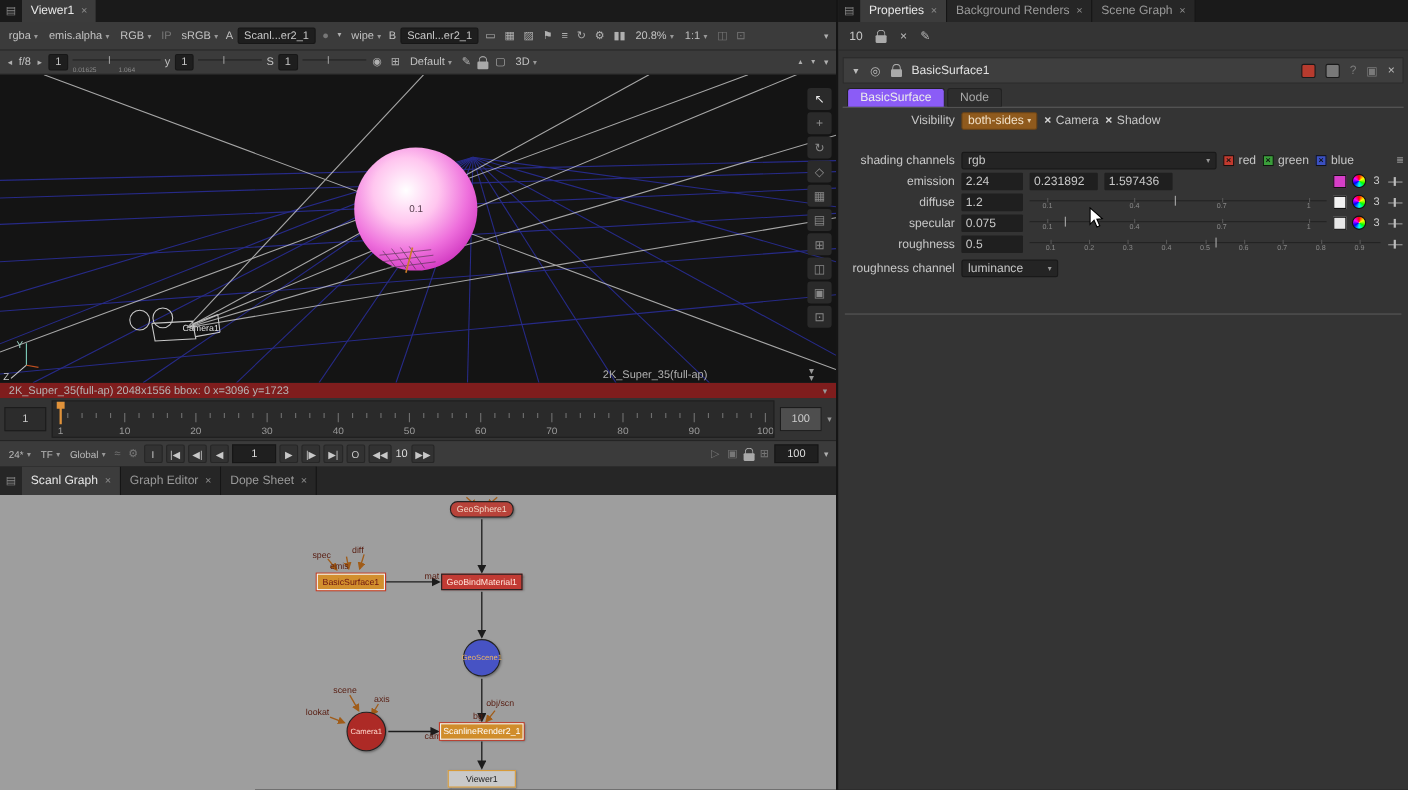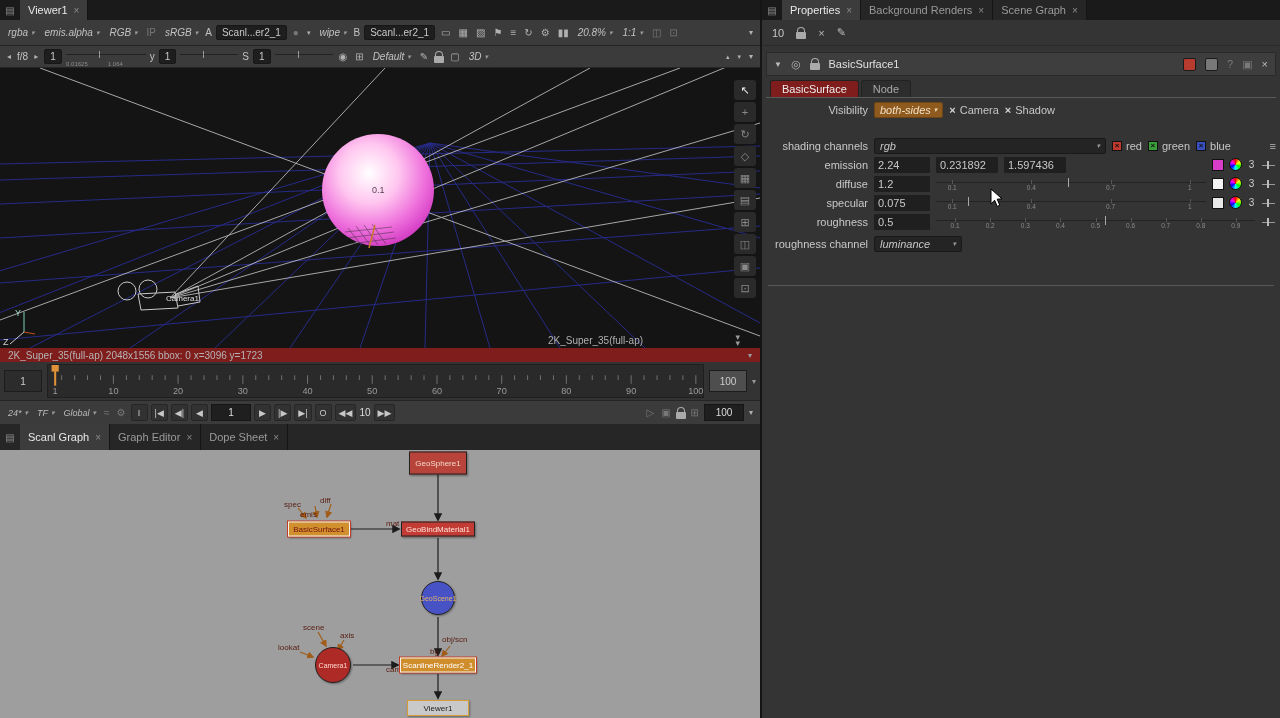--- a/index.html
+++ b/index.html
@@ -14,21 +14,21 @@
   .tabbar.ngbar {height:26px;background:#262626;}
   .panel-icon {width:20px;display:flex;align-items:center;justify-content:center;color:#8a8a8a;font-size:10px;flex:none;}
   .tab {display:flex;align-items:center;gap:6px;padding:0 8px;color:#9a9a9a;background:#262626;border-right:1px solid #151515;white-space:nowrap;}
   .tab.active {background:#3c3c3c;color:#e8e8e8;}
   .tab .x {color:#8a8a8a;font-size:10px;}
 
   
   .vtb {display:flex;align-items:center;background:#3b3b3b;border-bottom:1px solid #242424;
         font-size:10px;color:#c2c2c2;gap:4px;padding:0 5px;}
   .vtb1 {height:26px;} .vtb2 {height:22px;}
-  .dd {display:flex;align-items:center;gap:3px;padding:1px 3px;white-space:nowrap;font-style:italic;}
+  .dd {display:flex;align-items:center;gap:3px;padding:1px 3px;white-space:nowrap;}
   .dd .car {font-size:7px;color:#999;}
   .tbtn {padding:0 2px;color:#b0b0b0;font-size:10px;line-height:1;}
   .tbtn.dim {color:#777;}
   .field {background:#1e1e1e;color:#c8c8c8;padding:1px 5px;border-radius:2px;border:1px solid #171717;white-space:nowrap;}
   .mini-slider {position:relative;height:18px;}
   .mini-slider .trk {position:absolute;left:0;right:0;top:6px;height:1px;background:#222;}
   .mini-slider .ntc {position:absolute;top:3px;width:1px;height:7px;background:#999;}
   .mini-slider .lb {position:absolute;bottom:-1px;font-size:6px;color:#8a8a8a;transform:translateX(-50%);}
   .spacer {flex:1;}
 
@@ -73,21 +73,21 @@
   .icon-lock:before {content:"";position:absolute;left:1px;top:-5px;width:6px;height:5px;
         border:1.5px solid #aaa;border-bottom:none;border-radius:4px 4px 0 0;}
   .node-header {position:absolute;top:52px;left:4px;right:4px;height:24px;background:#3e3e3e;
         border:1px solid #2a2a2a;display:flex;align-items:center;gap:9px;padding:0 7px;font-size:11px;}
   .node-header .nname {color:#e0e0e0;}
   .csw {width:13px;height:13px;border:1px solid #1a1a1a;border-radius:2px;}
   .csw.red {background:#b73b2e;} .csw.gray {background:#787878;}
   .node-tabs {position:absolute;top:78px;left:4px;right:4px;height:20px;display:flex;align-items:flex-end;gap:2px;
         border-bottom:1px solid #5a5a5a;font-size:11px;padding-left:4px;}
   .ntab {padding:2px 11px;background:#2d2d2d;color:#a8a8a8;border:1px solid #222;border-bottom:none;border-radius:3px 3px 0 0;}
-  .ntab.active {background:#7f1d1d;color:#ececec;}
+  .ntab.active {background:#8b5cf6;color:#ececec;}
   .props-body {position:absolute;top:100px;left:4px;right:4px;}
   .prow {display:flex;align-items:center;height:19px;font-size:11px;gap:6px;}
   .plabel {width:102px;text-align:right;color:#c8c8c8;flex:none;white-space:nowrap;}
   .pfield {background:#1f1f1f;color:#c8c8c8;font-size:11px;padding:1px 4px;height:16px;display:flex;
         align-items:center;border-radius:1px;flex:none;white-space:nowrap;}
   .w56 {width:56px;} .w62 {width:62px;}
   .picons {margin-left:auto;display:flex;align-items:center;gap:5px;flex:none;}
   .swatch {width:12px;height:12px;border:1px solid #111;flex:none;}
   .wheel {width:13px;height:13px;border-radius:50%;border:1px solid #111;flex:none;
         background:conic-gradient(#f00,#ff0,#0f0,#0ff,#00f,#f0f,#f00);}
@@ -464,21 +464,21 @@
           <text x="300" y="67" font-size="8" fill="#571c10" font-family="Liberation Sans, sans-serif">emis</text>
           <text x="386" y="76" font-size="8" fill="#571c10" font-family="Liberation Sans, sans-serif">mat</text>
           <text x="303" y="180" font-size="8" fill="#571c10" font-family="Liberation Sans, sans-serif">scene</text>
           <text x="340" y="188" font-size="8" fill="#571c10" font-family="Liberation Sans, sans-serif">axis</text>
           <text x="278" y="200" font-size="8" fill="#571c10" font-family="Liberation Sans, sans-serif">lookat</text>
           <text x="442" y="192" font-size="8" fill="#571c10" font-family="Liberation Sans, sans-serif">obj/scn</text>
           <text x="430" y="204" font-size="8" fill="#571c10" font-family="Liberation Sans, sans-serif">bg</text>
           <text x="386" y="222" font-size="8" fill="#571c10" font-family="Liberation Sans, sans-serif">cam</text>
         </svg>
       <div id="ng-nodes">
-          <div class="ng-node " style="width: 58px; height: 23px; left: 438px; top: 13px; background: rgb(184, 67, 58); color: rgb(242, 217, 200);">GeoSphere1</div>
+          <div class="ng-node " style="width: 58px; height: 15px; left: 438px; top: 13px; background: rgb(184, 67, 58); color: rgb(242, 217, 200); border-radius: 7px;">GeoSphere1</div>
           <div class="ng-node  ng-selected" style="width: 62px; height: 15px; left: 319px; top: 79px; background: rgb(210, 143, 46); color: rgb(107, 20, 16);">BasicSurface1</div>
           <div class="ng-node " style="width: 74px; height: 15px; left: 438px; top: 79px; background: rgb(194, 59, 52); color: rgb(255, 228, 218);">GeoBindMaterial1</div>
           <div class="ng-node ng-circle" style="height: 34px; width: 34px; left: 438px; top: 148px; background: rgb(71, 83, 196); color: rgb(232, 180, 105);">GeoScene1</div>
           <div class="ng-node ng-circle" style="height: 36px; width: 36px; left: 333px; top: 215px; background: rgb(173, 42, 38); color: rgb(255, 217, 207);">Camera1</div>
           <div class="ng-node  ng-selected" style="width: 76px; height: 15px; left: 438px; top: 215px; background: rgb(208, 141, 43); color: rgb(255, 255, 255);">ScanlineRender2_1</div>
           <div class="ng-node " style="width: 62px; height: 16px; left: 438px; top: 258px; background: rgb(201, 201, 201); color: rgb(34, 34, 34); border: 1px solid rgb(215, 155, 58);">Viewer1</div>
         </div>
     </div>
   </div>
 

